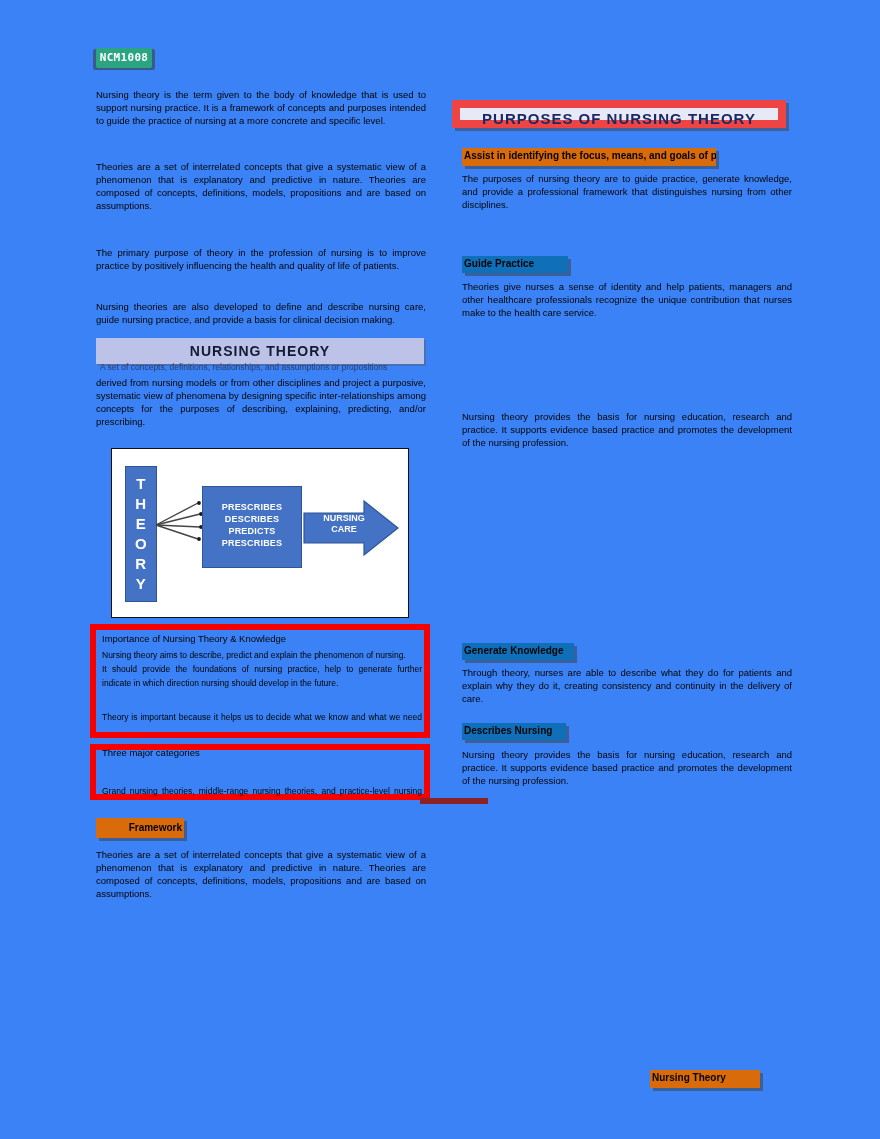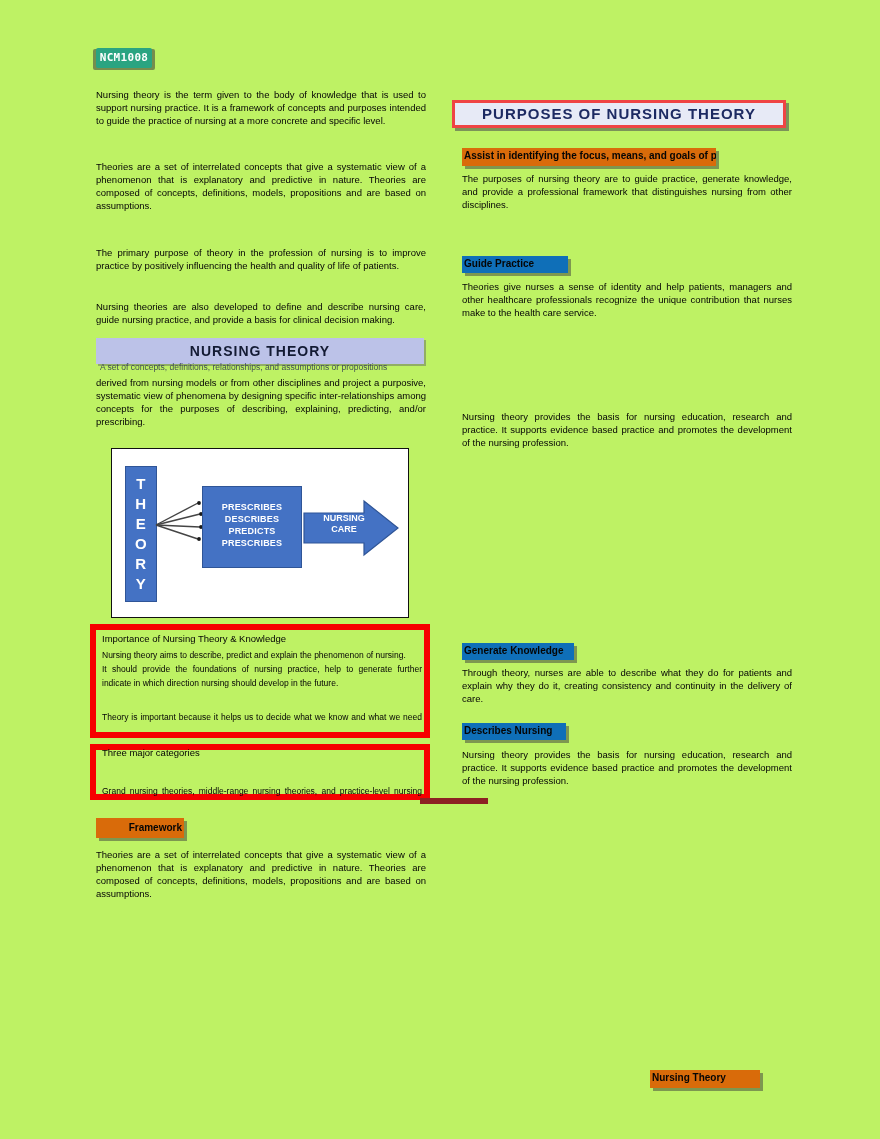--- a/index.html
+++ b/index.html
@@ -5,21 +5,21 @@
 <style>
   html, body {
     margin: 0;
     padding: 0;
     background: #000000;
   }
   #page {
     position: relative;
     width: 880px;
     height: 1139px;
-    background: #bef264;
+    background: #3b82f6;
     overflow: hidden;
     font-family: "Liberation Sans", sans-serif;
   }
 
   
   #course-badge {
     position: absolute;
     left: 96px;
     top: 48px;
     width: 56px;
@@ -52,21 +52,21 @@
     text-align: center;
     font-weight: bold;
     letter-spacing: 1px;
   }
   #header-purposes {
     left: 452px;
     top: 100px;
     width: 334px;
     height: 28px;
     background: #e7eaf6;
-    border: 3px solid #ef4444;
+    border: 8px solid #ef4444;
     color: #1d2a62;
     font-size: 15px;
     line-height: 22px;
     box-shadow: 3px 3px 0 rgba(70,70,80,0.55);
   }
   #header-nursing-theory {
     left: 96px;
     top: 338px;
     width: 328px;
     height: 26px;

